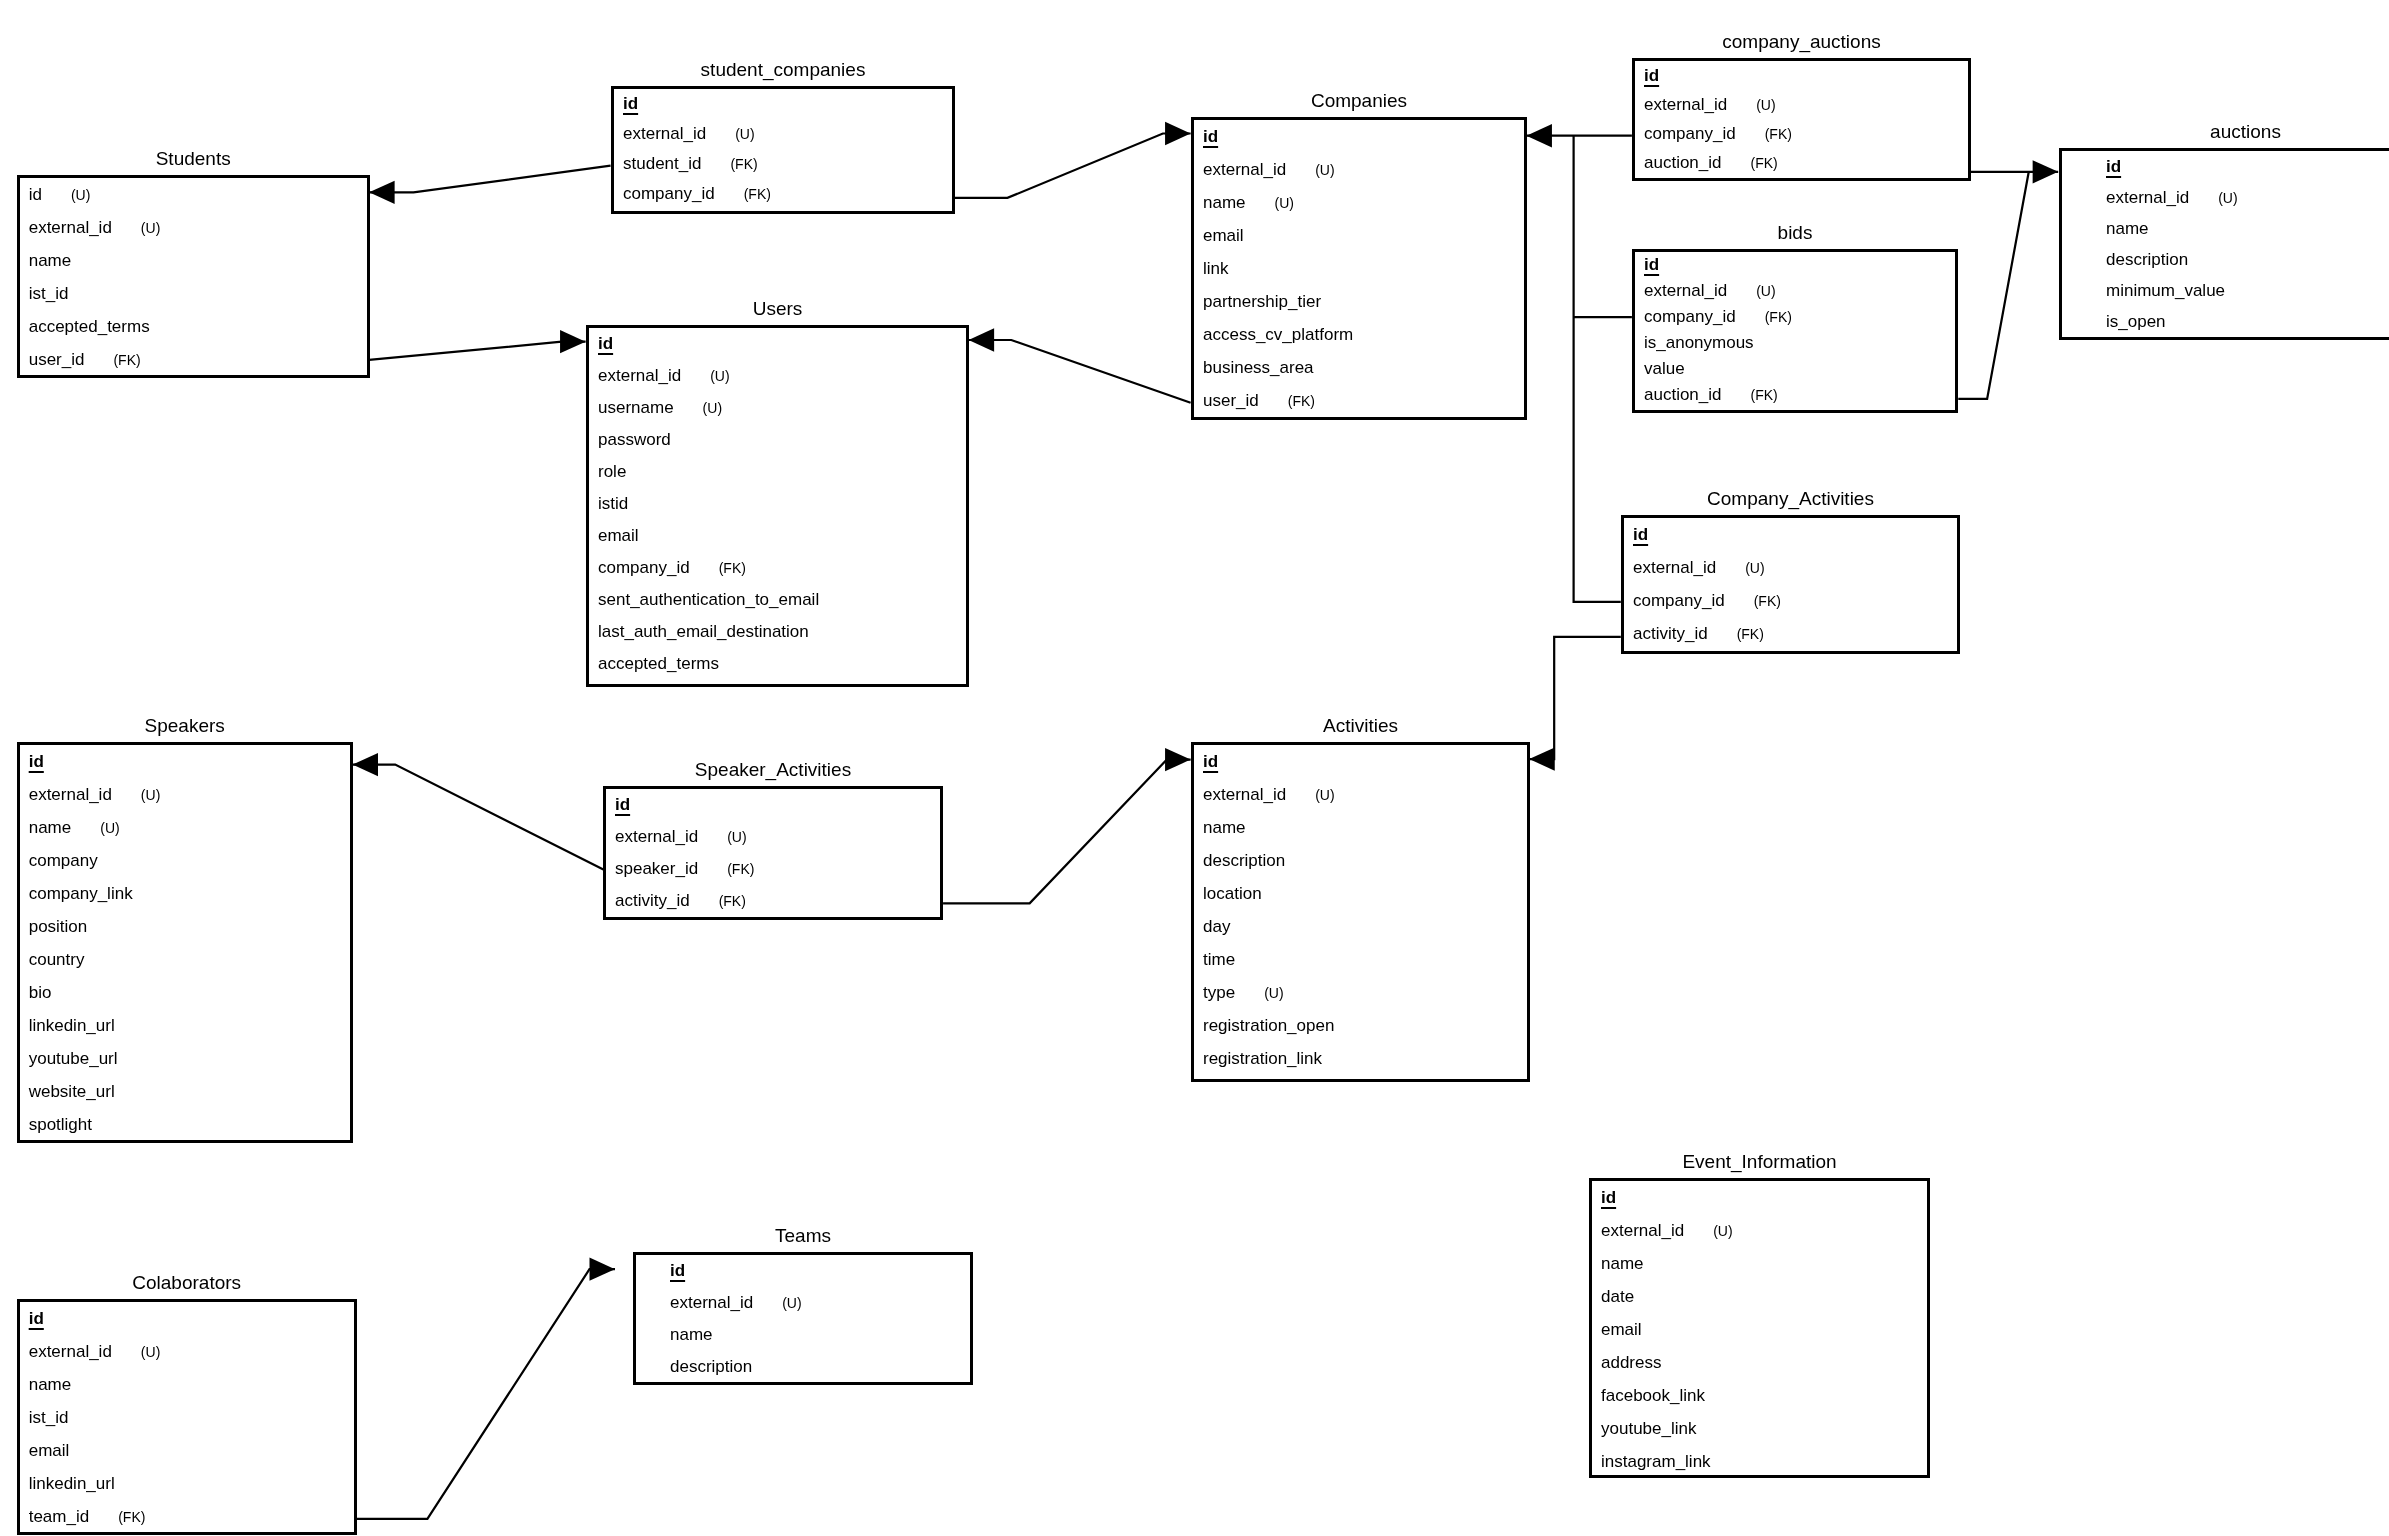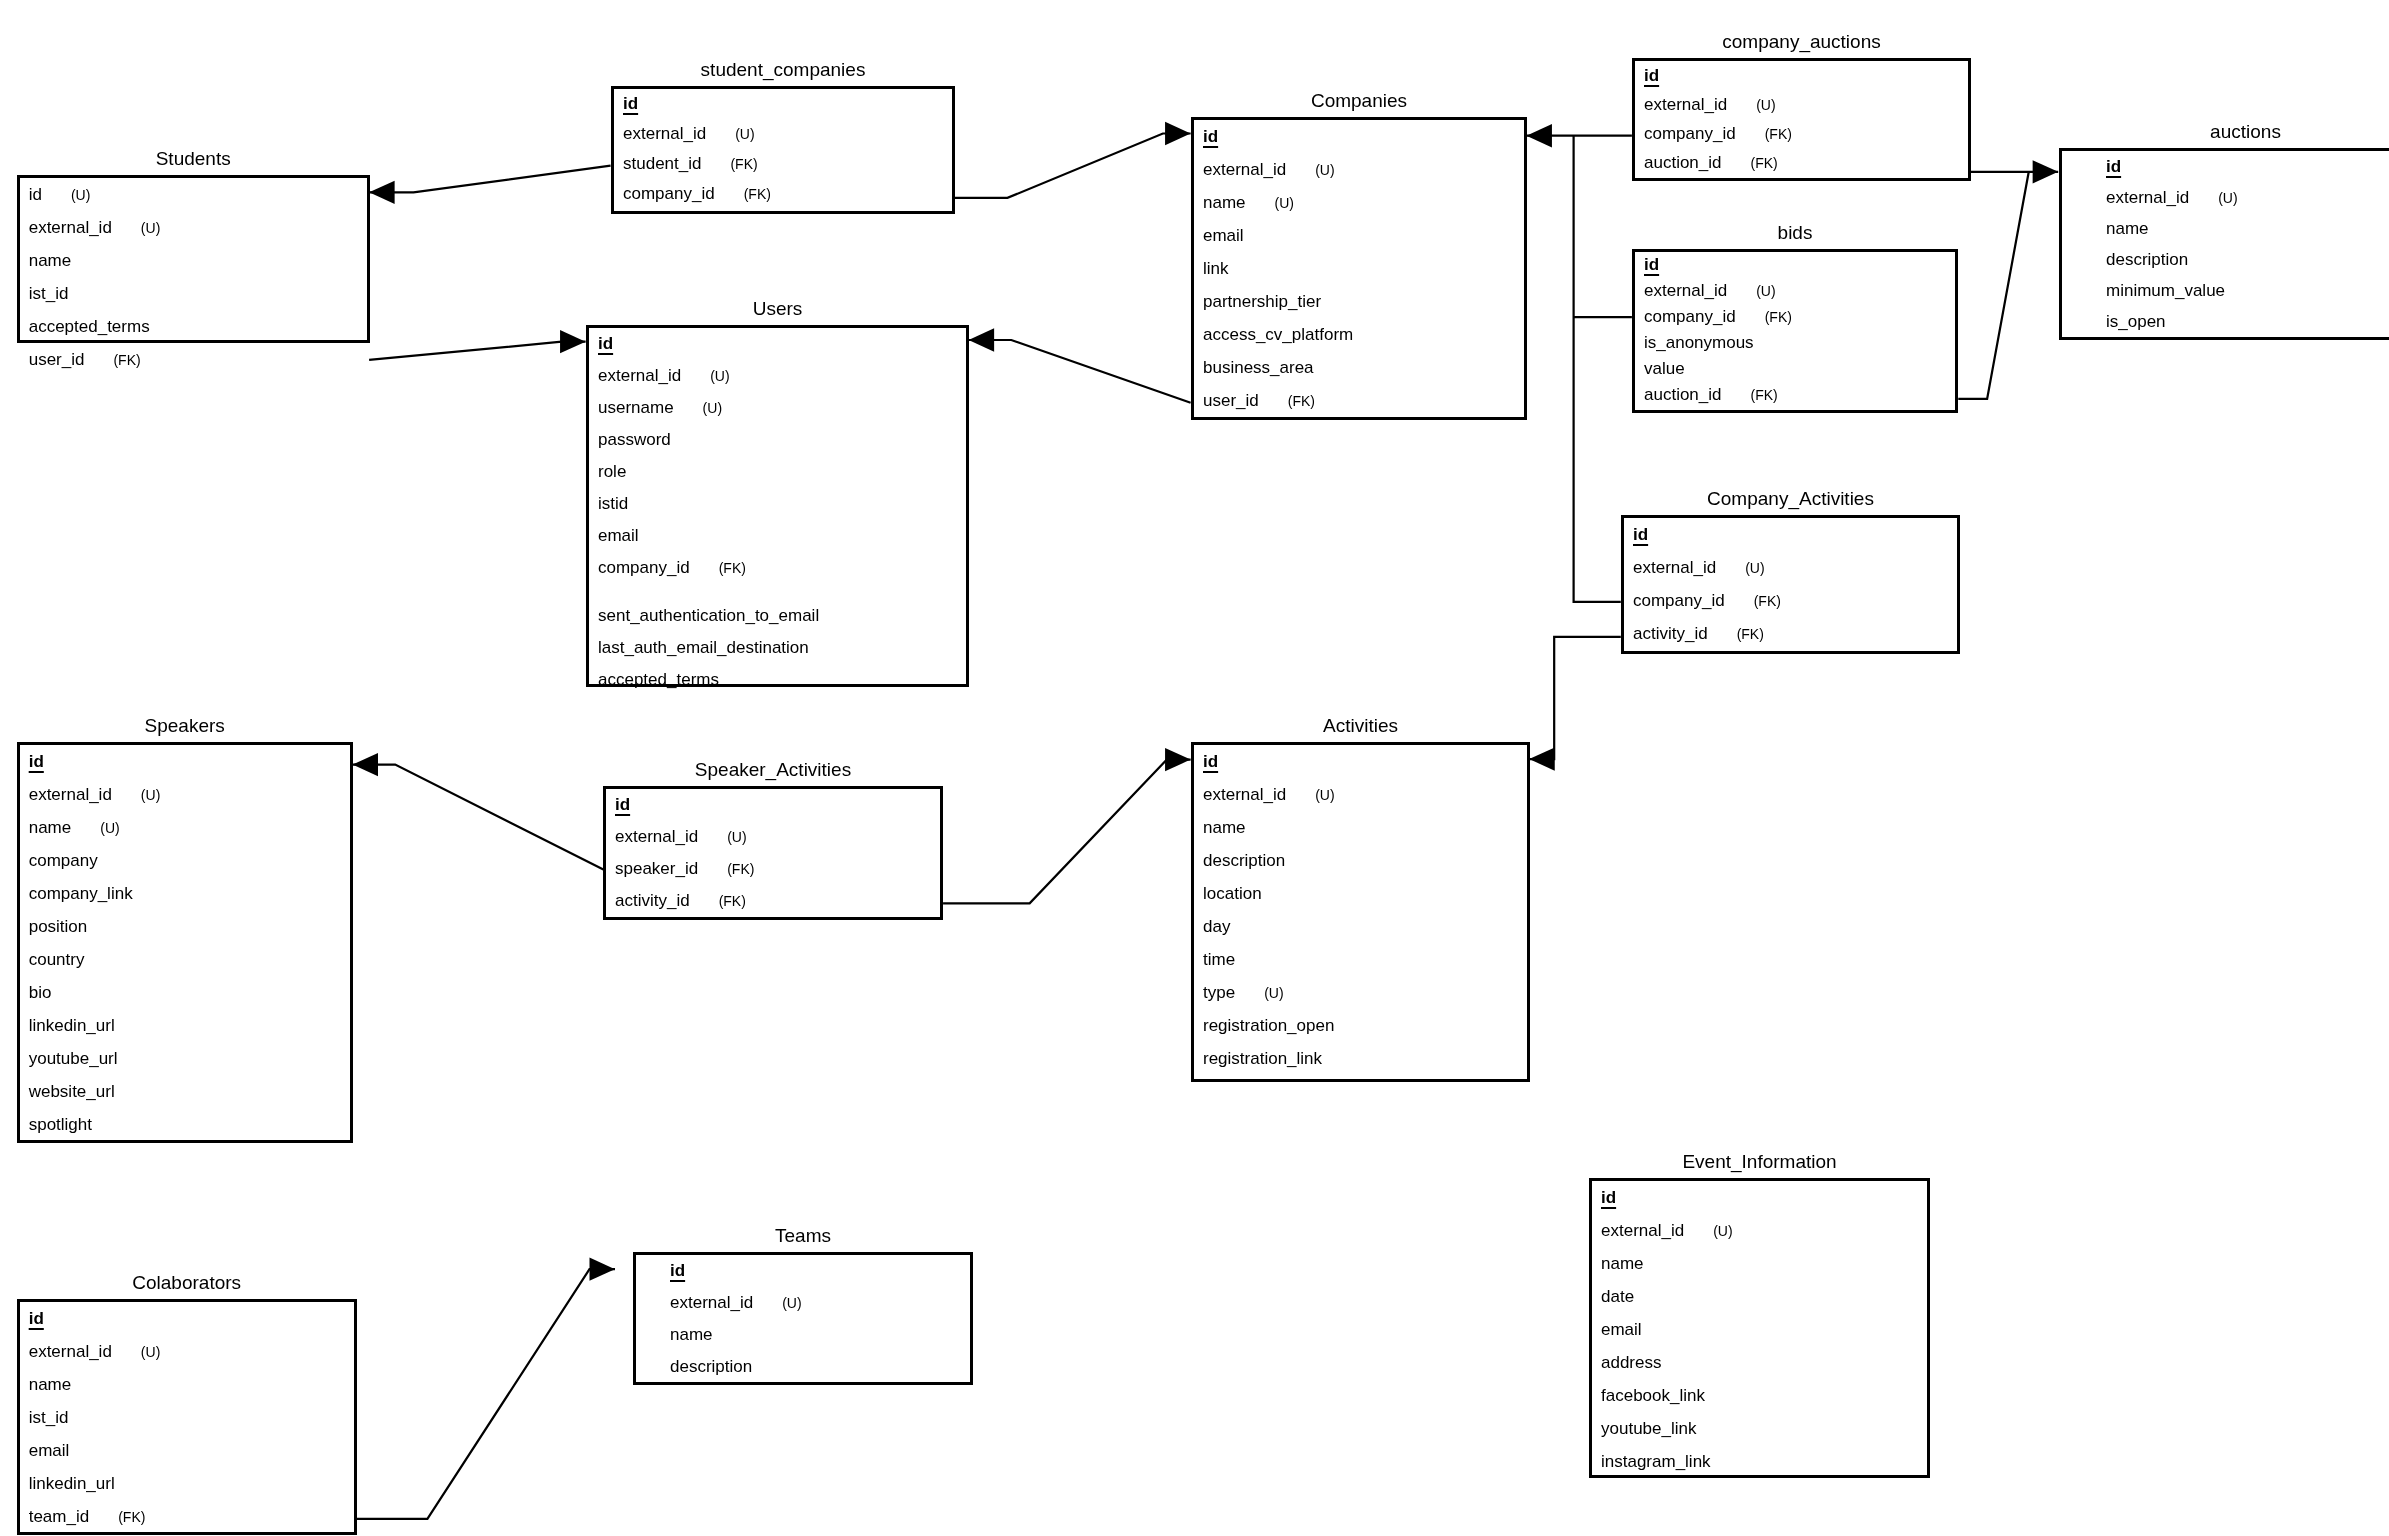--- a/index.html
+++ b/index.html
@@ -40,21 +40,21 @@
       <polyline points="3550,309 3708,309"></polyline>
       <polygon points="3708,309 3662,288 3662,330"></polygon>
       <polyline points="3528,718 3580,718 3655,309"></polyline>
       <polyline points="642,2736 770,2736 1062,2286 1108,2286"></polyline>
       <polygon points="1108,2286 1062,2265 1062,2307"></polygon>
       <polyline points="1087,1566 712,1377 635,1377"></polyline>
       <polygon points="635,1377 681,1356 681,1398"></polygon>
       <polyline points="1699,1627 1855,1627 2102,1368 2145,1368"></polyline>
       <polygon points="2145,1368 2099,1347 2099,1389"></polygon>
     </svg>
-<div class="tbl" style="left: 16.7px; top: 175px; width: 353px; height: 168px;">
+<div class="tbl" style="left: 16.7px; top: 175px; width: 353px; height: 203px;">
       <div class="tbl-title">Students</div>
       <div class="row" style="height: 33px;">
         <span class="fname">id</span>
         <span class="ann">(U)</span>
       </div>
       <div class="row" style="height: 33px;">
         <span class="fname">external_id</span>
         <span class="ann">(U)</span>
       </div>
       <div class="row" style="height: 33px;">
@@ -111,21 +111,21 @@
       <div class="row" style="height: 32px;">
         <span class="fname">istid</span>
       </div>
       <div class="row" style="height: 32px;">
         <span class="fname">email</span>
       </div>
       <div class="row" style="height: 32px;">
         <span class="fname">company_id</span>
         <span class="ann">(FK)</span>
       </div>
-      <div class="row" style="height: 32px; margin-top: 16px;">
+      <div class="row" style="height: 32px;">
         <span class="fname">sent_authentication_to_email</span>
       </div>
       <div class="row" style="height: 32px;">
         <span class="fname">last_auth_email_destination</span>
       </div>
       <div class="row" style="height: 32px;">
         <span class="fname">accepted_terms</span>
       </div>
     </div>
     <div class="tbl" style="left: 1191px; top: 117px; width: 336px; height: 303px;">

